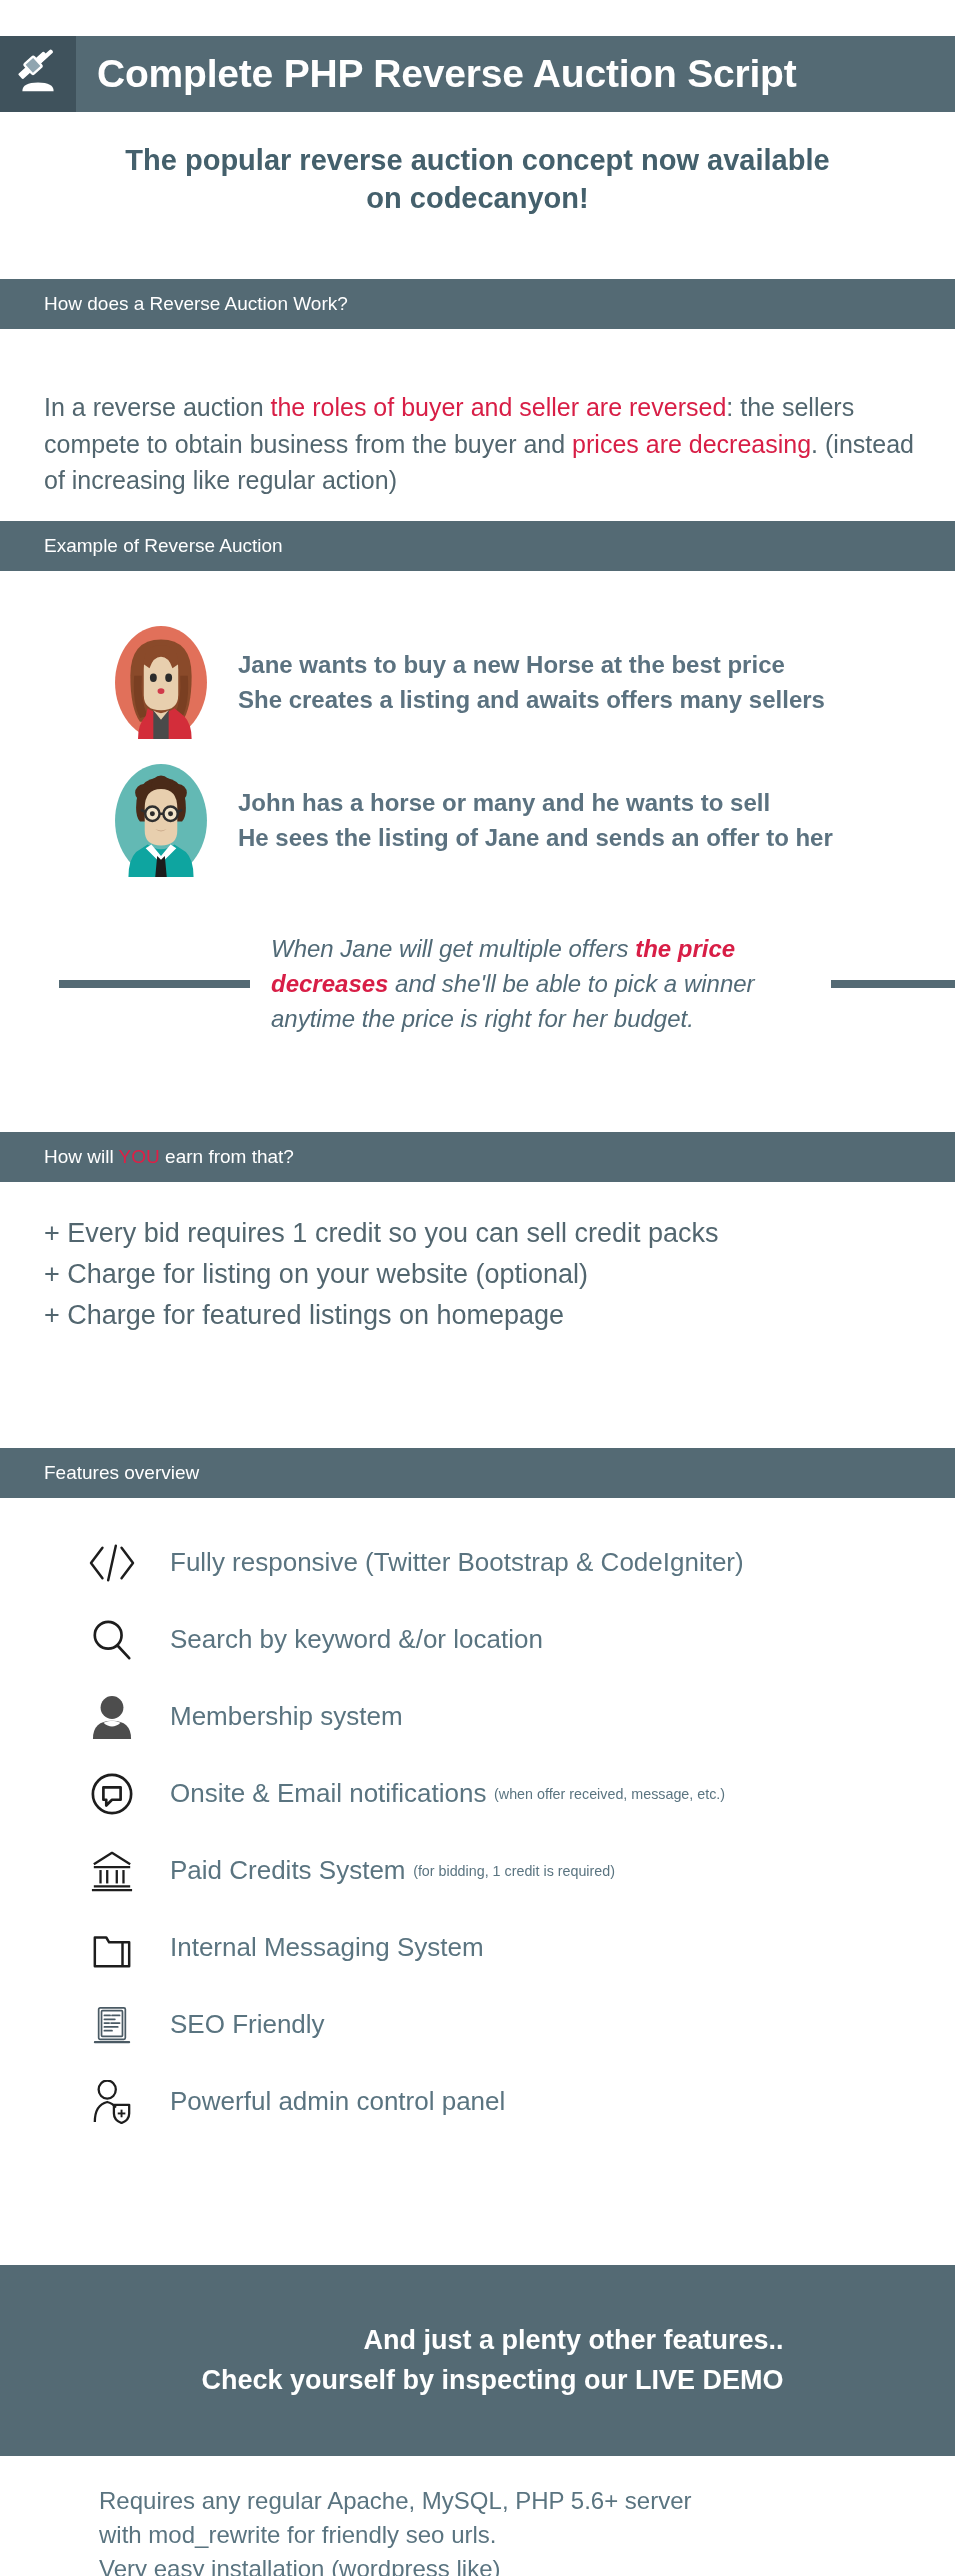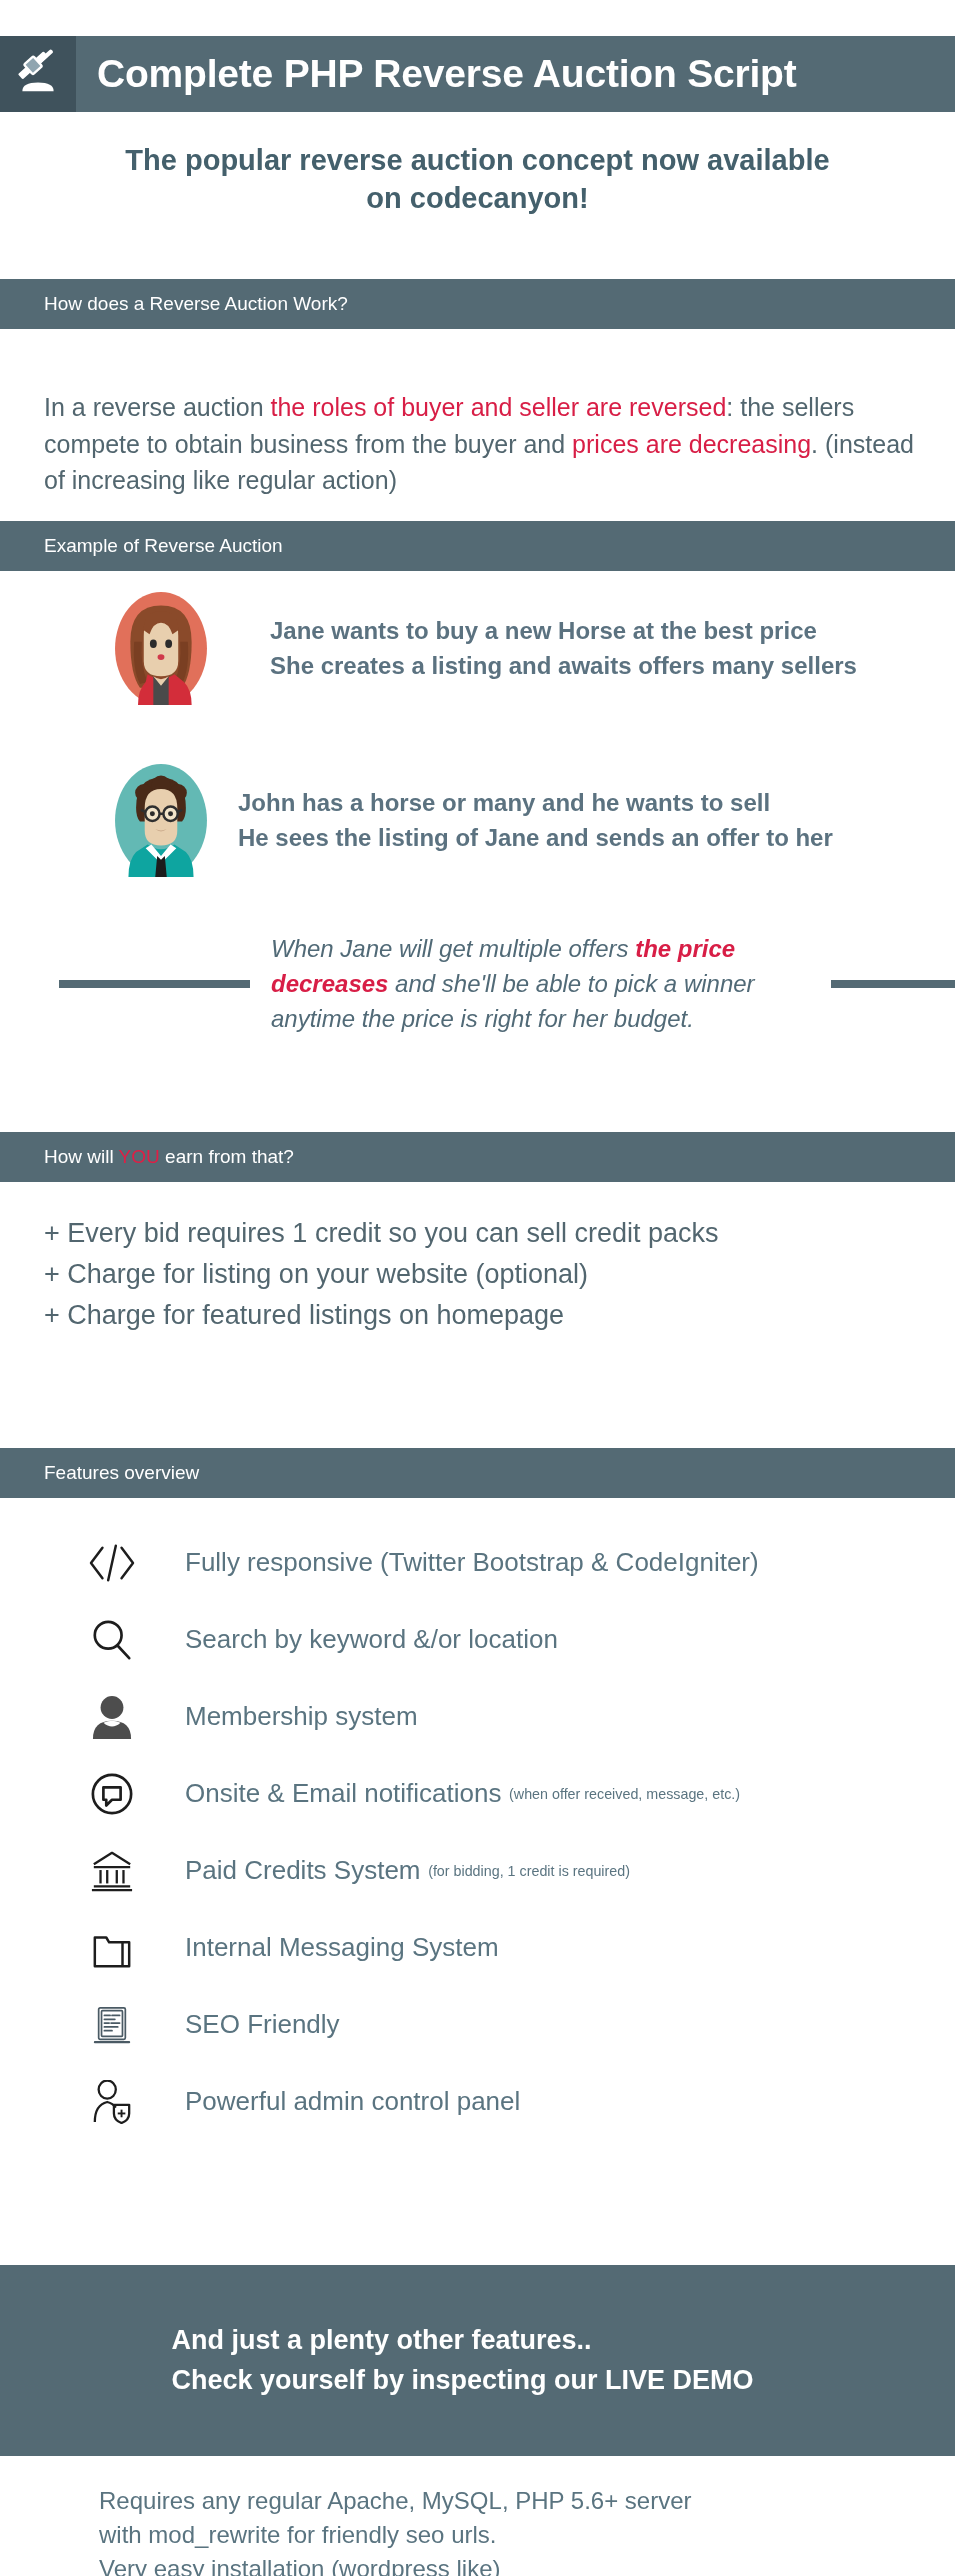--- a/index.html
+++ b/index.html
@@ -152,21 +152,21 @@
     height: 77px;
     padding-left: 84px;
   }
   .feature-icon {
     width: 55px; height: 55px;
     flex: 0 0 55px;
     display: flex; align-items: center; justify-content: center;
   }
   .feature-icon svg { display: block; }
   .feature-label {
-    margin-left: 46px;
+    margin-left: 31px;
     color: #5a7480;
     font-size: 26px;
     white-space: nowrap;
   }
   .feature-note {
     color: #5a7480;
     font-size: 14.3px;
     margin-left: 7.6px;
   }
 
@@ -177,21 +177,21 @@
     width: 955px; height: 191px;
     background: #546a74;
     display: flex; flex-direction: column;
     align-items: center; justify-content: center;
   }
   .cta-line {
     color: #ffffff;
     font-size: 27px;
     font-weight: bold;
     line-height: 1.46;
-    text-align: left;
+    text-align: right;
     width: 612px;
   }
 
   
   .footer-req {
     position: absolute;
     left: 99px; top: 2484px;
     width: 822px;
     color: #5a7480;
     font-size: 24px;
@@ -230,21 +230,21 @@
   </div>
 
   <div class="para" style="top:361px;">
     <span>In a reverse auction </span><span class="red">the roles of buyer and seller are reversed</span><span>: the sellers compete to obtain business from the buyer and </span><span class="red">prices are decreasing</span><span>. (instead of increasing like regular action)</span>
   </div>
 
   <div class="band" style="top:521px;">
     <div class="band-label">Example of Reverse Auction</div>
   </div>
 
-  <div class="avatar-row" style="top:592px;gap:32px;">
+  <div class="avatar-row" style="top:626px;">
     <div class="avatar">
       <svg viewBox="0 0 96 118" aria-hidden="true">
         <ellipse cx="48" cy="59" rx="48" ry="59" fill="#e1705a"></ellipse>
         <path d="M16 52 q0-38 32-38 q32 0 32 38 q0 34 -10 48 l-44 0 q-10 -14 -10 -48z" fill="#8a4a2a"></path>
         <path d="M30 46 q0-24 18-24 q18 0 18 24 l0 26 q0 16 -18 16 q-18 0 -18 -16z" fill="#e8cfae"></path>
         <path d="M30 40 q0-20 18-20 q18 0 18 20 l-6 4 q-4 -12 -12 -12 q-8 0 -12 12z" fill="#8a4a2a"></path>
         <ellipse cx="40" cy="54" rx="3.6" ry="4.4" fill="#2b2b2b"></ellipse>
         <ellipse cx="56" cy="54" rx="3.6" ry="4.4" fill="#2b2b2b"></ellipse>
         <ellipse cx="48" cy="68" rx="3.6" ry="3" fill="#d0394a"></ellipse>
         <path d="M20 52 q-2 28 6 44 l8 -2 q-8 -18 -6 -42z" fill="#7a3f22"></path>

